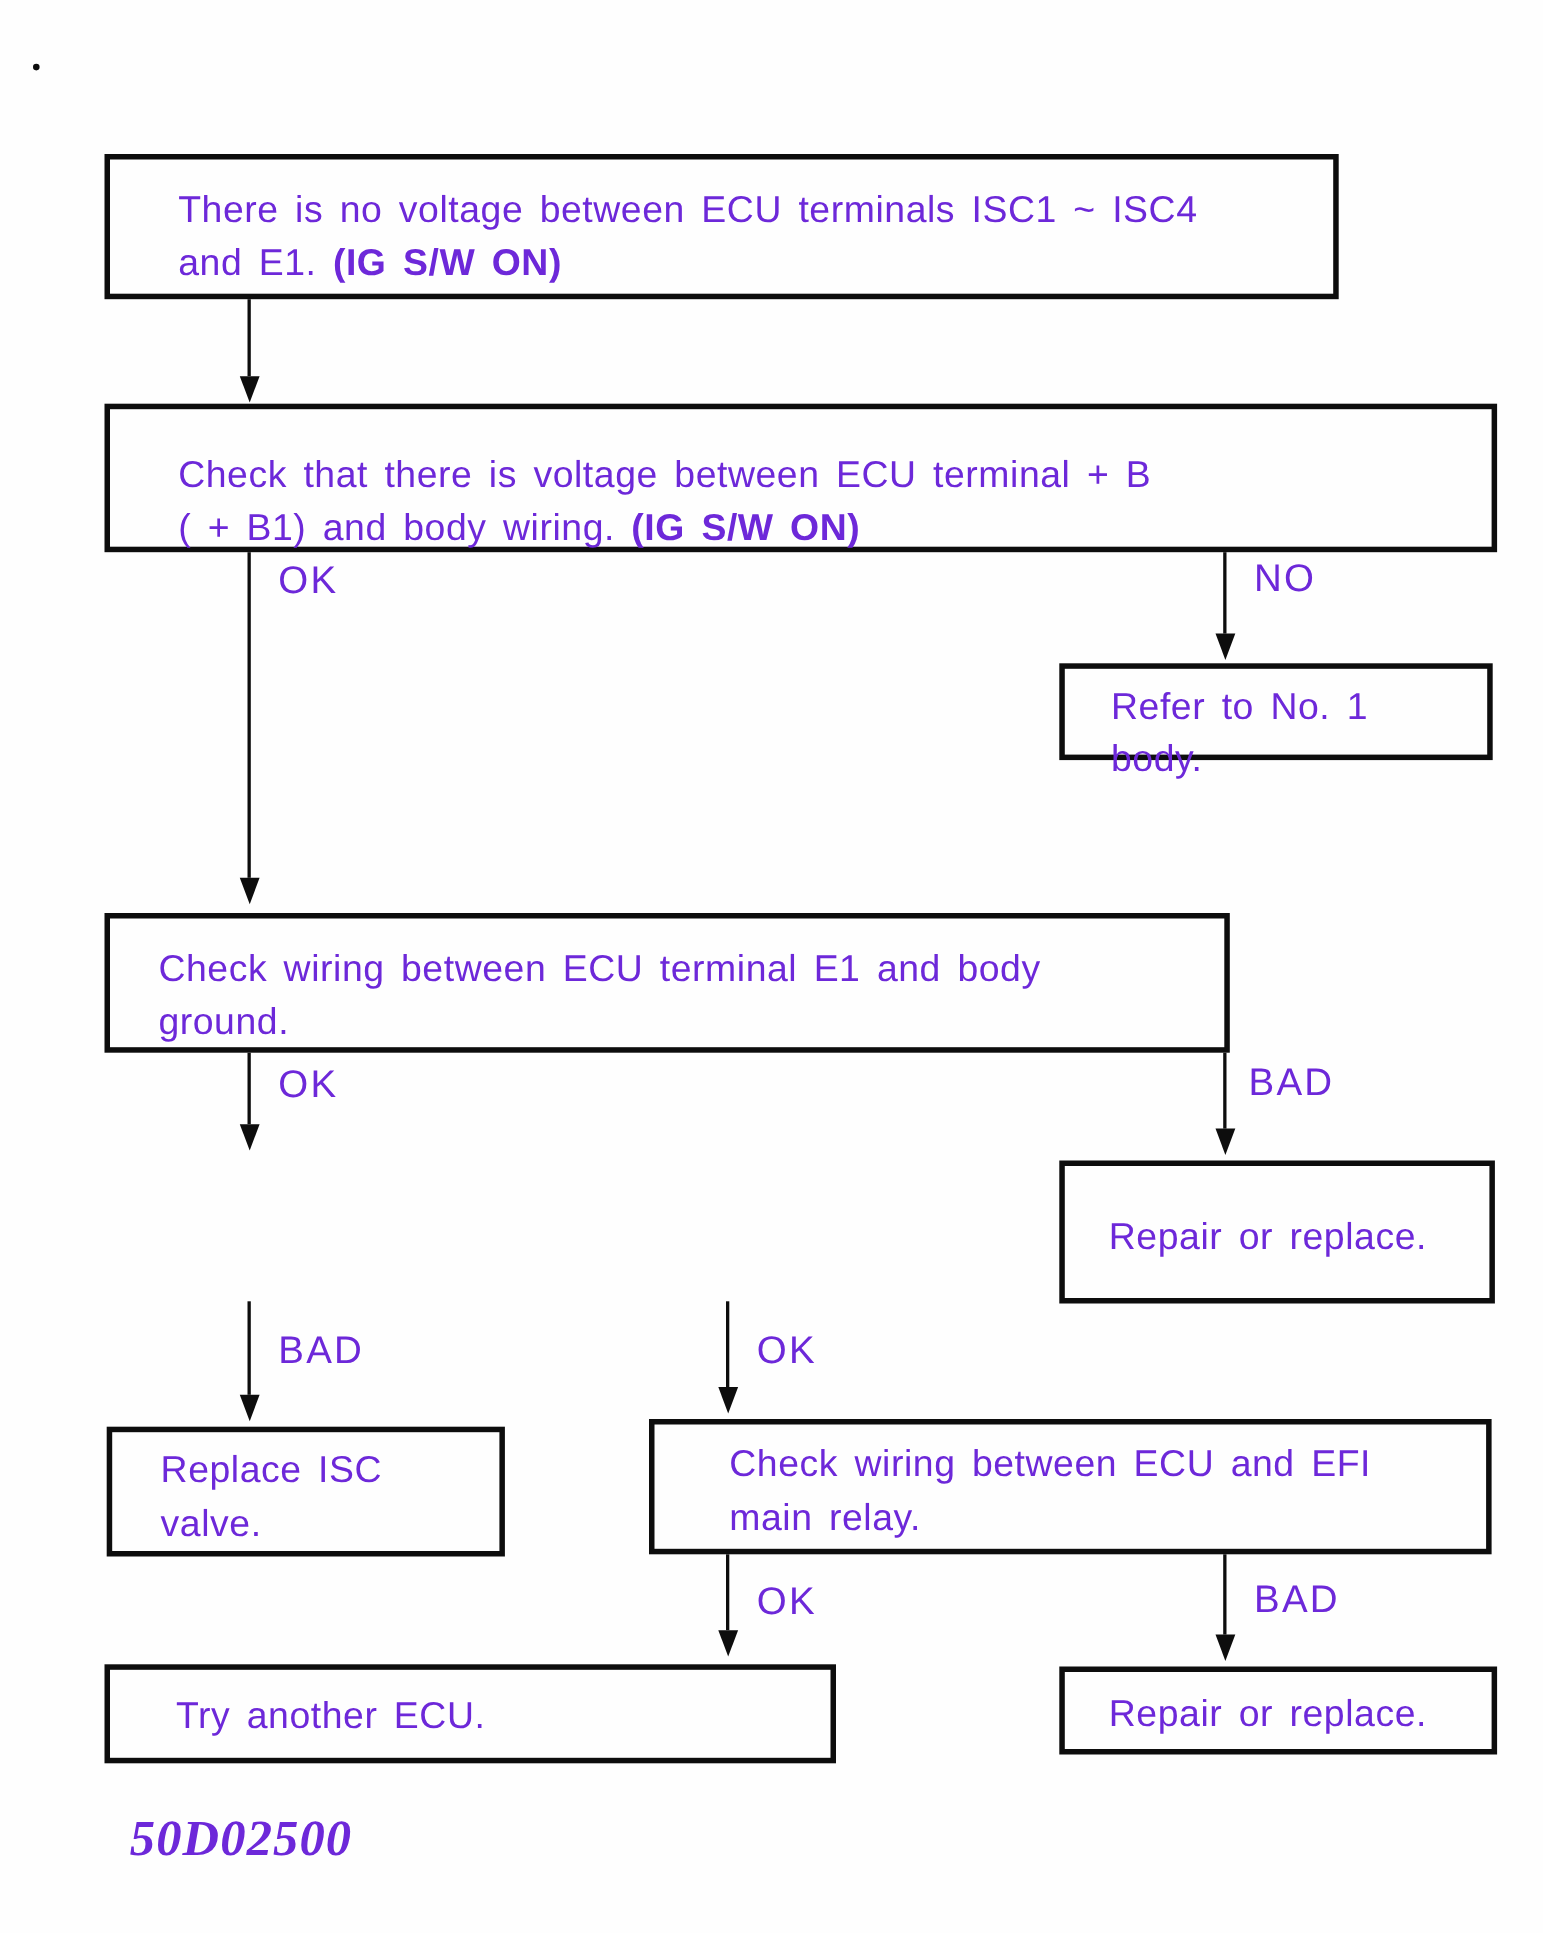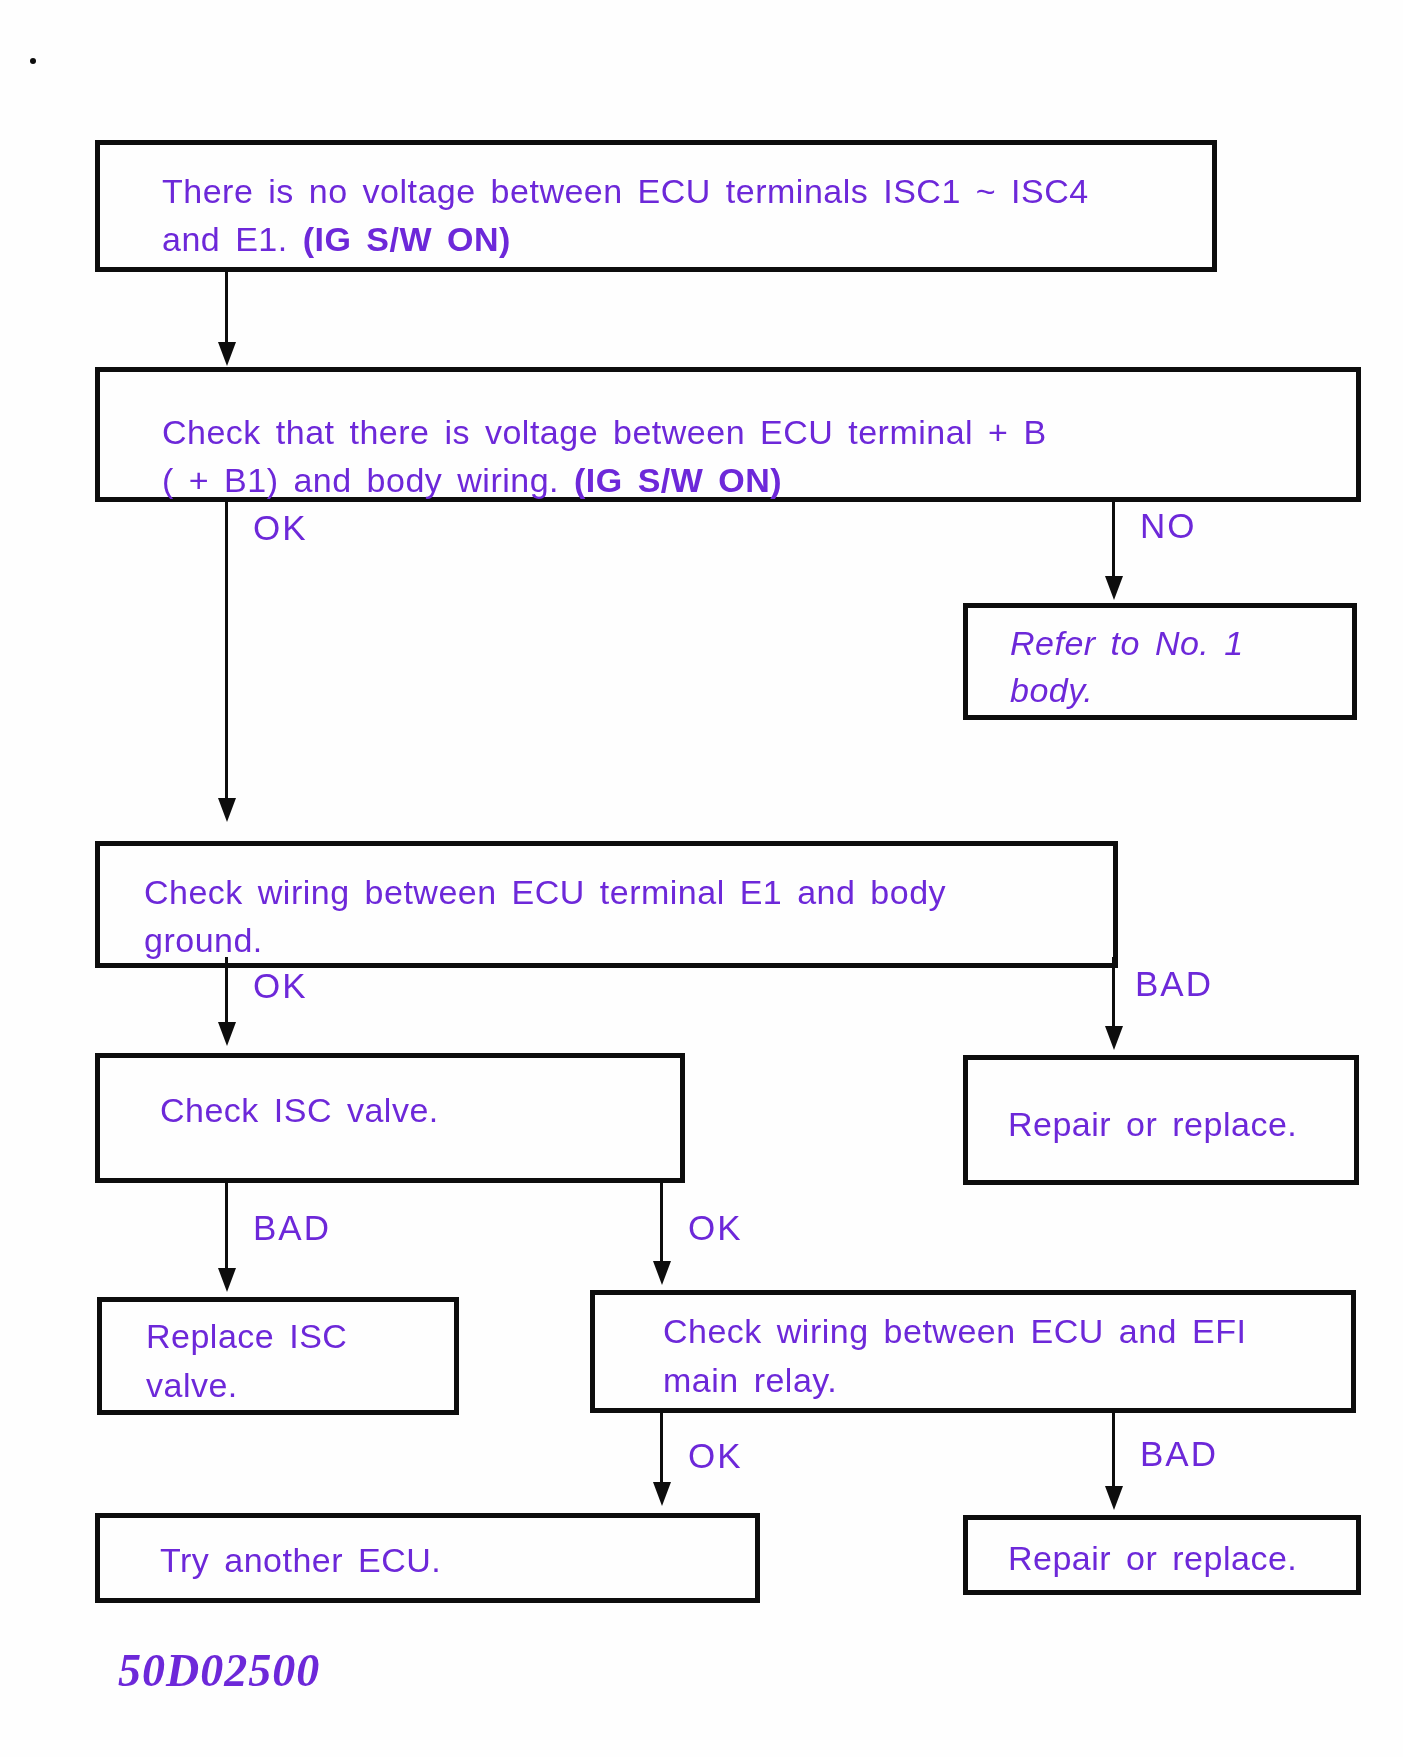--- a/index.html
+++ b/index.html
@@ -83,41 +83,38 @@
   </div>
 
   <div class="elabel" style="left:253px;top:508px;">OK</div>
   <div class="vline" style="left:225px;top:502px;height:296px;"></div>
   <div class="ahead" style="left:218px;top:798px;"></div>
 
   <div class="elabel" style="left:1140px;top:506px;">NO</div>
   <div class="vline" style="left:1112px;top:502px;height:74px;"></div>
   <div class="ahead" style="left:1105px;top:576px;"></div>
 
-  <div class="node" style="left:963px;top:603px;width:394px;height:117px;padding:12px 10px 0 42px;line-height:47px;font-style:italic;">
+  <div class="node" style="left:963px;top:603px;width:394px;height:88px;padding:12px 10px 0 42px;line-height:47px;">
     <div class="nline">Refer to No. 1</div>
     <div class="nline">body.</div>
   </div>
 
-  <div class="node" style="left:95px;top:830px;width:1023px;height:127px;padding:22px 20px 0 44px;margin-top:11px;">
+  <div class="node" style="left:95px;top:830px;width:1023px;height:127px;padding:22px 20px 0 44px;">
     <div class="nline">Check wiring between ECU terminal E1 and body</div>
     <div class="nline">ground.</div>
   </div>
 
   <div class="elabel" style="left:253px;top:966px;">OK</div>
   <div class="vline" style="left:225px;top:957px;height:65px;"></div>
   <div class="ahead" style="left:218px;top:1022px;"></div>
 
   <div class="elabel" style="left:1135px;top:964px;">BAD</div>
   <div class="vline" style="left:1112px;top:957px;height:69px;"></div>
   <div class="ahead" style="left:1105px;top:1026px;"></div>
 
-  <div class="node" style="left:95px;top:1053px;width:590px;height:130px;padding:28px 20px 0 60px;">
-    <div class="nline">Check ISC valve.</div>
-  </div>
 
   <div class="node" style="left:963px;top:1055px;width:396px;height:130px;padding:40px 10px 0 40px;">
     <div class="nline">Repair or replace.</div>
   </div>
 
   <div class="elabel" style="left:253px;top:1208px;">BAD</div>
   <div class="vline" style="left:225px;top:1183px;height:85px;"></div>
   <div class="ahead" style="left:218px;top:1268px;"></div>
 
   <div class="elabel" style="left:688px;top:1208px;">OK</div>

